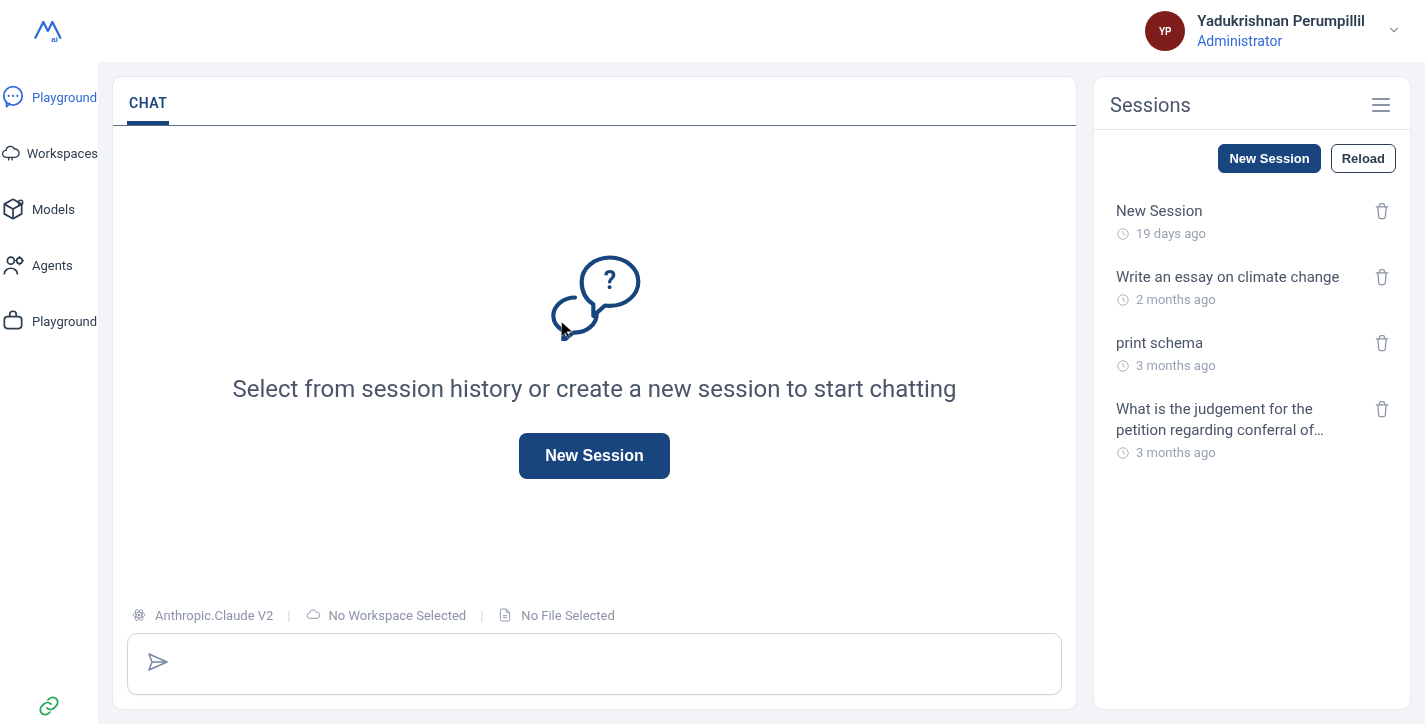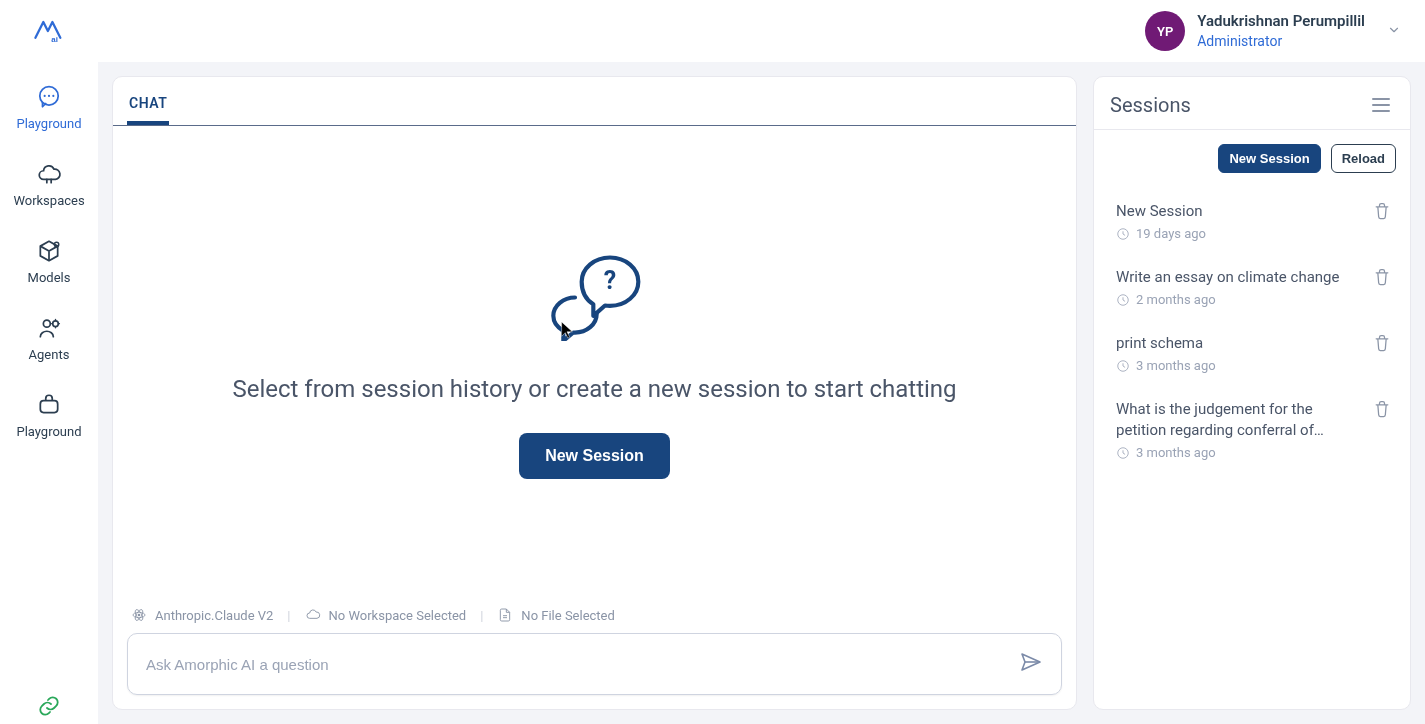--- a/index.html
+++ b/index.html
@@ -25,42 +25,42 @@
     .logo {
       display: flex;
       align-items: flex-end;
       color: #15803d;
       font-weight: 600;
     }
     .logo svg { width: 34px; height: 30px; }
     .user-block { display: flex; align-items: center; gap: 12px; cursor: pointer; }
     .avatar {
       width: 40px; height: 40px; border-radius: 50%;
-      background: #701a75;
+      background: #7f1d1d;
       display: flex; align-items: center; justify-content: center;
-      color: #fff; font-weight: 600; font-size: 13px;
+      color: #fff; font-weight: 600; font-size: 10px;
     }
     .user-text { display: flex; flex-direction: column; line-height: 1.3; }
     .user-name { font-weight: 600; color: #2c3e50; font-size: 15px; }
     .user-role { color: #2f6bd6; font-size: 14px; }
     .chevron { margin-left: 10px; color: #8a94a6; }
 
     .sidebar {
       position: absolute;
       top: 62px; left: 0; bottom: 0;
       width: 98px;
       background: #fff;
       display: flex;
       flex-direction: column;
       align-items: center;
       gap: 22px;
       padding-top: 18px;
     }
     .side-item {
-      display: flex; flex-direction: column; align-items: center;
+      display: flex; align-items: center;
       gap: 6px; width: 100%;
       padding: 4px 0;
       cursor: pointer;
       color: #2c3e50;
       font-size: 13px;
     }
     .side-item.active { color: #2f6bd6; }
     .side-item svg, .side-item .icon-wrap { width: 26px; height: 26px; color: #2c3e50; }
     .side-item.active svg { color: #2f6bd6; }
     .sidebar .bottom-link {
@@ -347,21 +347,20 @@
         <div class="meta-chip">
           <svg viewBox="0 0 24 24" fill="none">
               <path d="M14 3H7a2 2 0 00-2 2v14a2 2 0 002 2h10a2 2 0 002-2V8l-5-5z" stroke="currentColor" stroke-width="1.4" fill="none"></path>
               <path d="M14 3v5h5M9 13h6M9 16h6" stroke="currentColor" stroke-width="1.4"></path>
             </svg>
           <span>No File Selected</span>
         </div>
       </div>
 
       <div class="input-row">
-        <input type="text" placeholder="Ask Amorphic AI a question" style="">
         <span class="send-icon">
           <svg viewBox="0 0 24 24" fill="none">
               <path d="M3 20l18-8L3 4l3 8-3 8z" stroke="currentColor" stroke-width="1.6" stroke-linejoin="round" fill="none"></path>
               <path d="M6 12h15" stroke="currentColor" stroke-width="1.6"></path>
             </svg>
         </span>
       </div>
     </div>
 
     <div class="cursor-fake">

